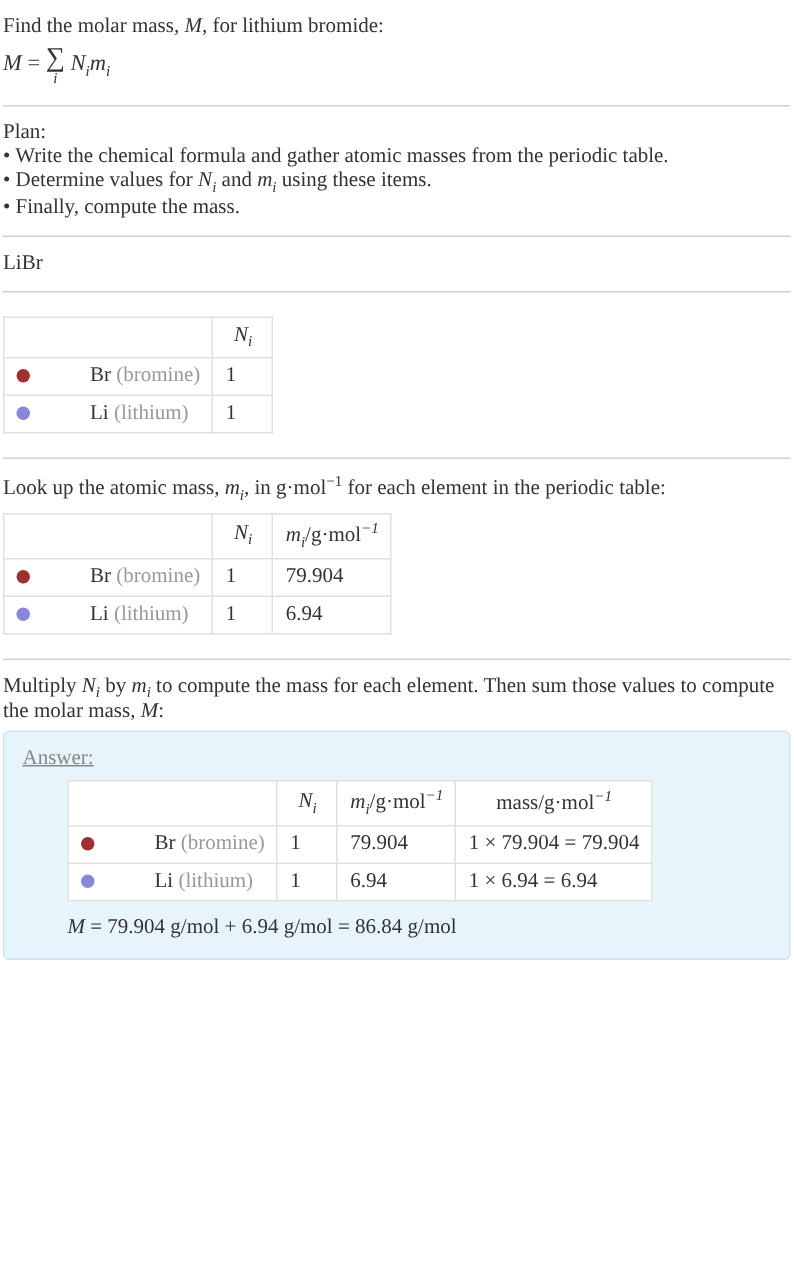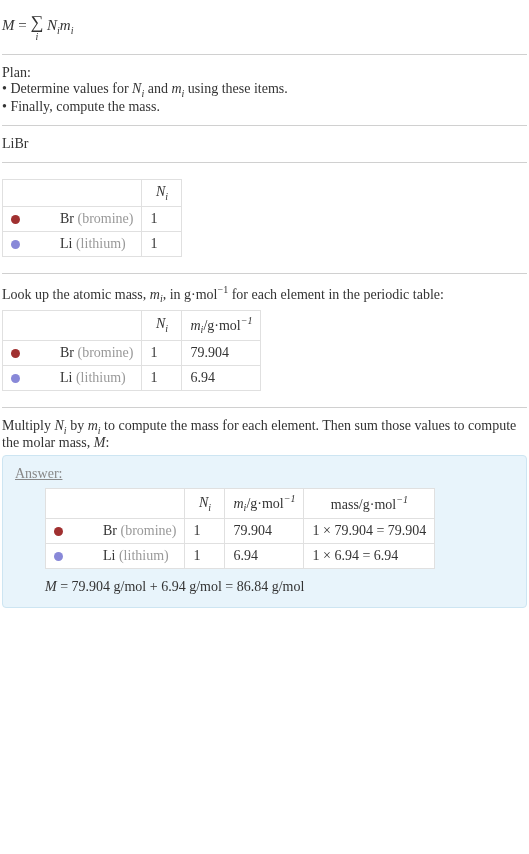--- a/index.html
+++ b/index.html
@@ -89,30 +89,34 @@
   margin: 10px 0 0 30px;
   font-style: italic;
 }
 .answer-box .final .n { font-style: normal; }
 .tight td, .tight th { padding: 4px 8px; }
 </style>
 </head>
 <body>
 
 <div class="section">
+  <div>
+    <span>Find the molar mass, </span><i>M</i><span>, for lithium bromide:</span>
+  </div>
   <div class="formula">
     <span>M</span><span style="font-style:normal"> = </span><span class="sum-wrap"><span class="sum-sym" style="font-style:normal">∑</span><span class="sub-i">i</span></span>
     <span>N</span><sub>i</sub><span>m</span><sub>i</sub>
   </div>
 </div>
 
 <hr>
 
 <div class="section">
   <div>Plan:</div>
+  <div>• Write the chemical formula and gather atomic masses from the periodic table.</div>
   <div>
     <span>• Determine values for </span><i>N</i><sub>i</sub><span> and </span><i>m</i><sub>i</sub><span> using these items.</span>
   </div>
   <div>• Finally, compute the mass.</div>
 </div>
 
 <hr>
 
 <div class="section">
   <div>LiBr</div>

